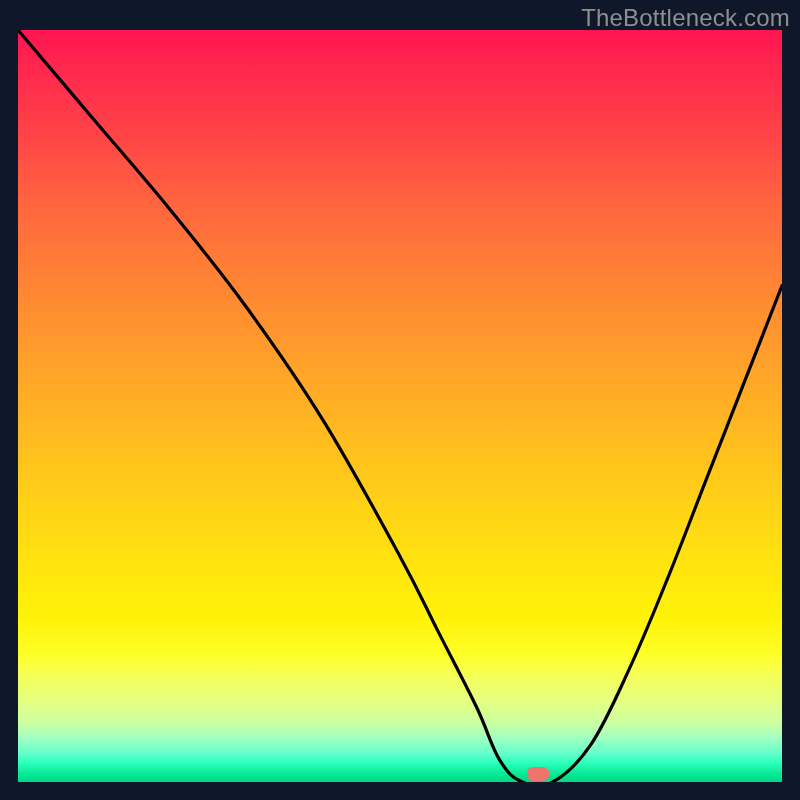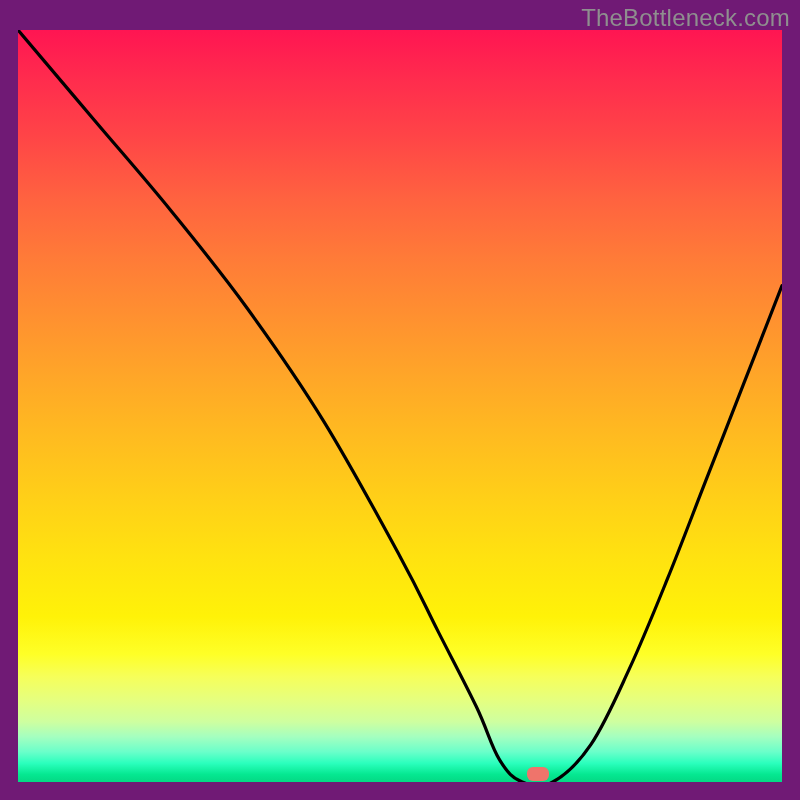--- a/index.html
+++ b/index.html
@@ -9,21 +9,21 @@
     height: 800px;
     background: #000;
     overflow: hidden;
   }
   .frame {
     position: absolute;
     left: 0;
     top: 0;
     width: 800px;
     height: 800px;
-    background: #701a75;
+    background: #0f172a;
   }
   .watermark {
     position: absolute;
     top: 4px;
     right: 10px;
     font-family: Arial, Helvetica, sans-serif;
     font-size: 24px;
     font-weight: 500;
     color: #8f8f8f;
     letter-spacing: 0.2px;

